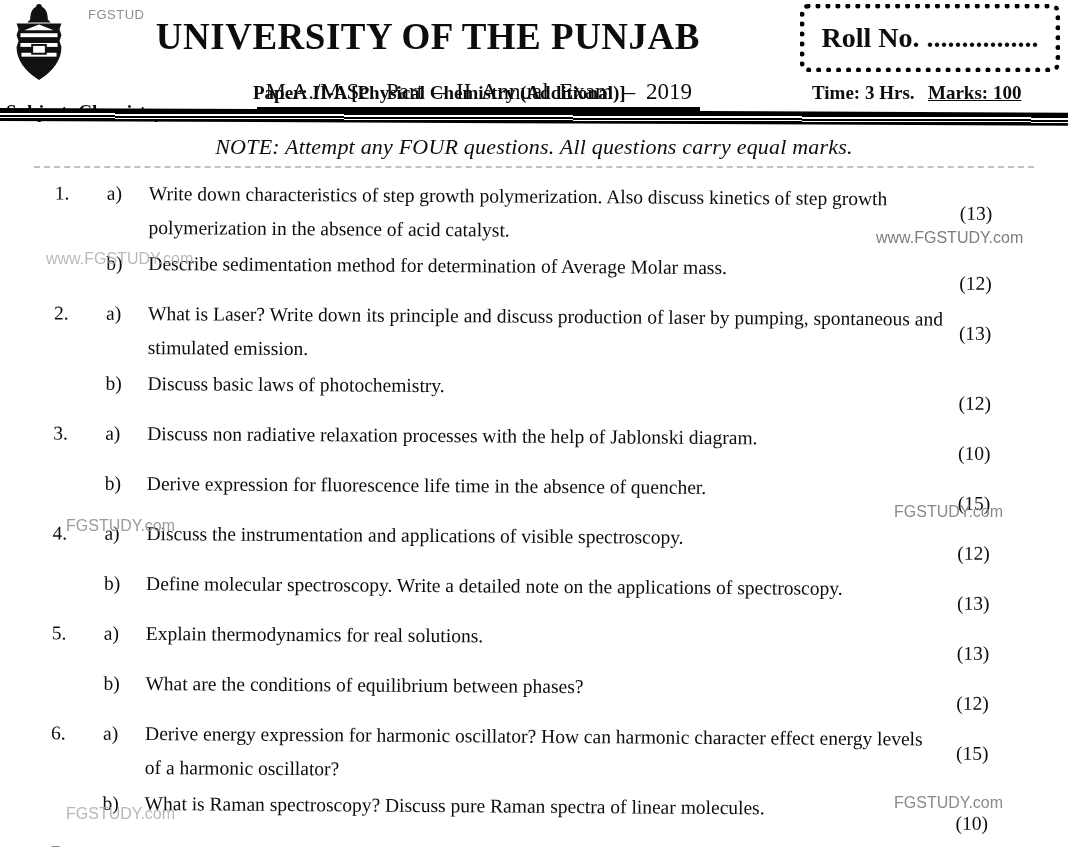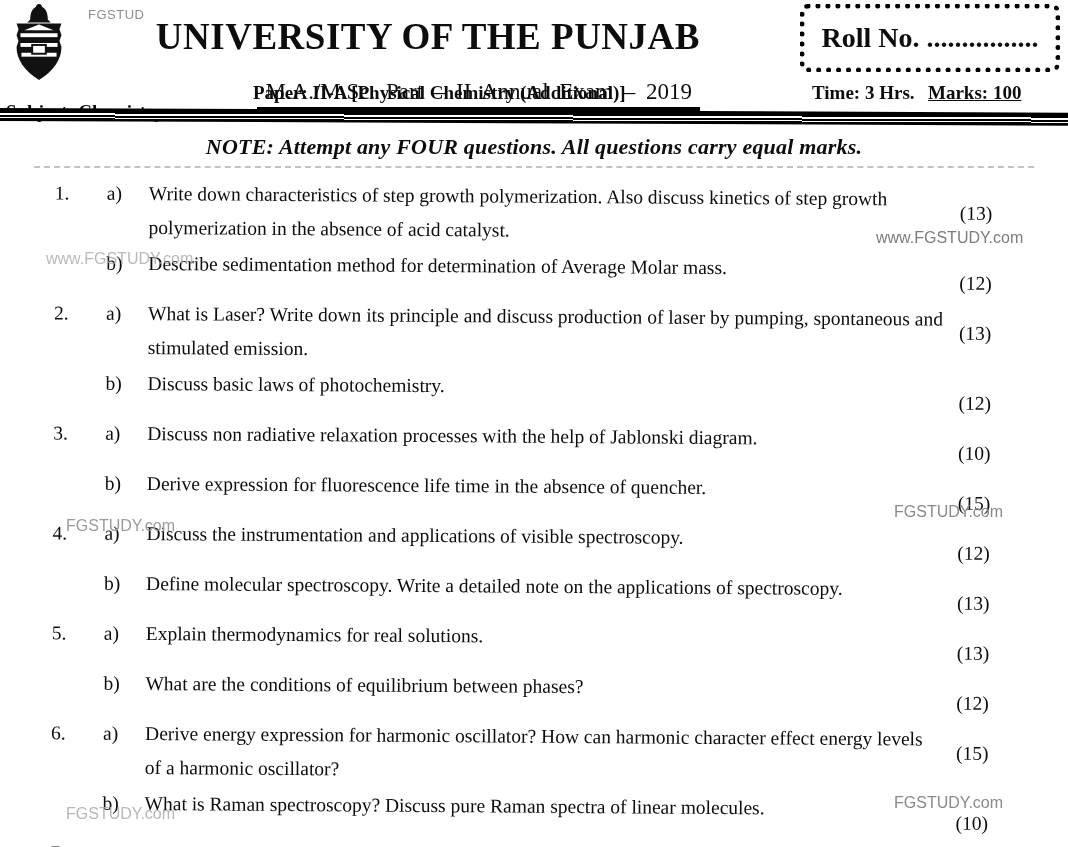--- a/index.html
+++ b/index.html
@@ -41,21 +41,21 @@
   .subject-row .time{position:absolute;left:812px;}
   .subject-row .total-marks{position:absolute;left:928px;text-decoration:underline;}
   .rule-triple{
     position:absolute;top:108px;left:0;width:100%;height:13px;
     background:linear-gradient(180deg,#000 0 5px,#fff 5px 7px,#000 7px 9px,#fff 9px 10px,#000 10px 13px);
     transform:rotate(0.25deg);transform-origin:0 0;
   }
   
   .note{
     margin:12px 0 0 0;text-align:center;
-    font-size:22px;font-weight:bold;font-style:italic;letter-spacing:.2px;
+    font-size:22px;font-weight:normal;font-style:italic;letter-spacing:.2px;
   }
   .dash-artifact{
     margin:6px 34px 0 34px;height:0;
     border-top:2px dashed #b8b8b8;opacity:.85;
   }
   
   .questions{
     margin-top:8px;padding:0 10px 0 55px;
     font-size:19.5px;
     transform:rotate(0.4deg);transform-origin:0 0;

